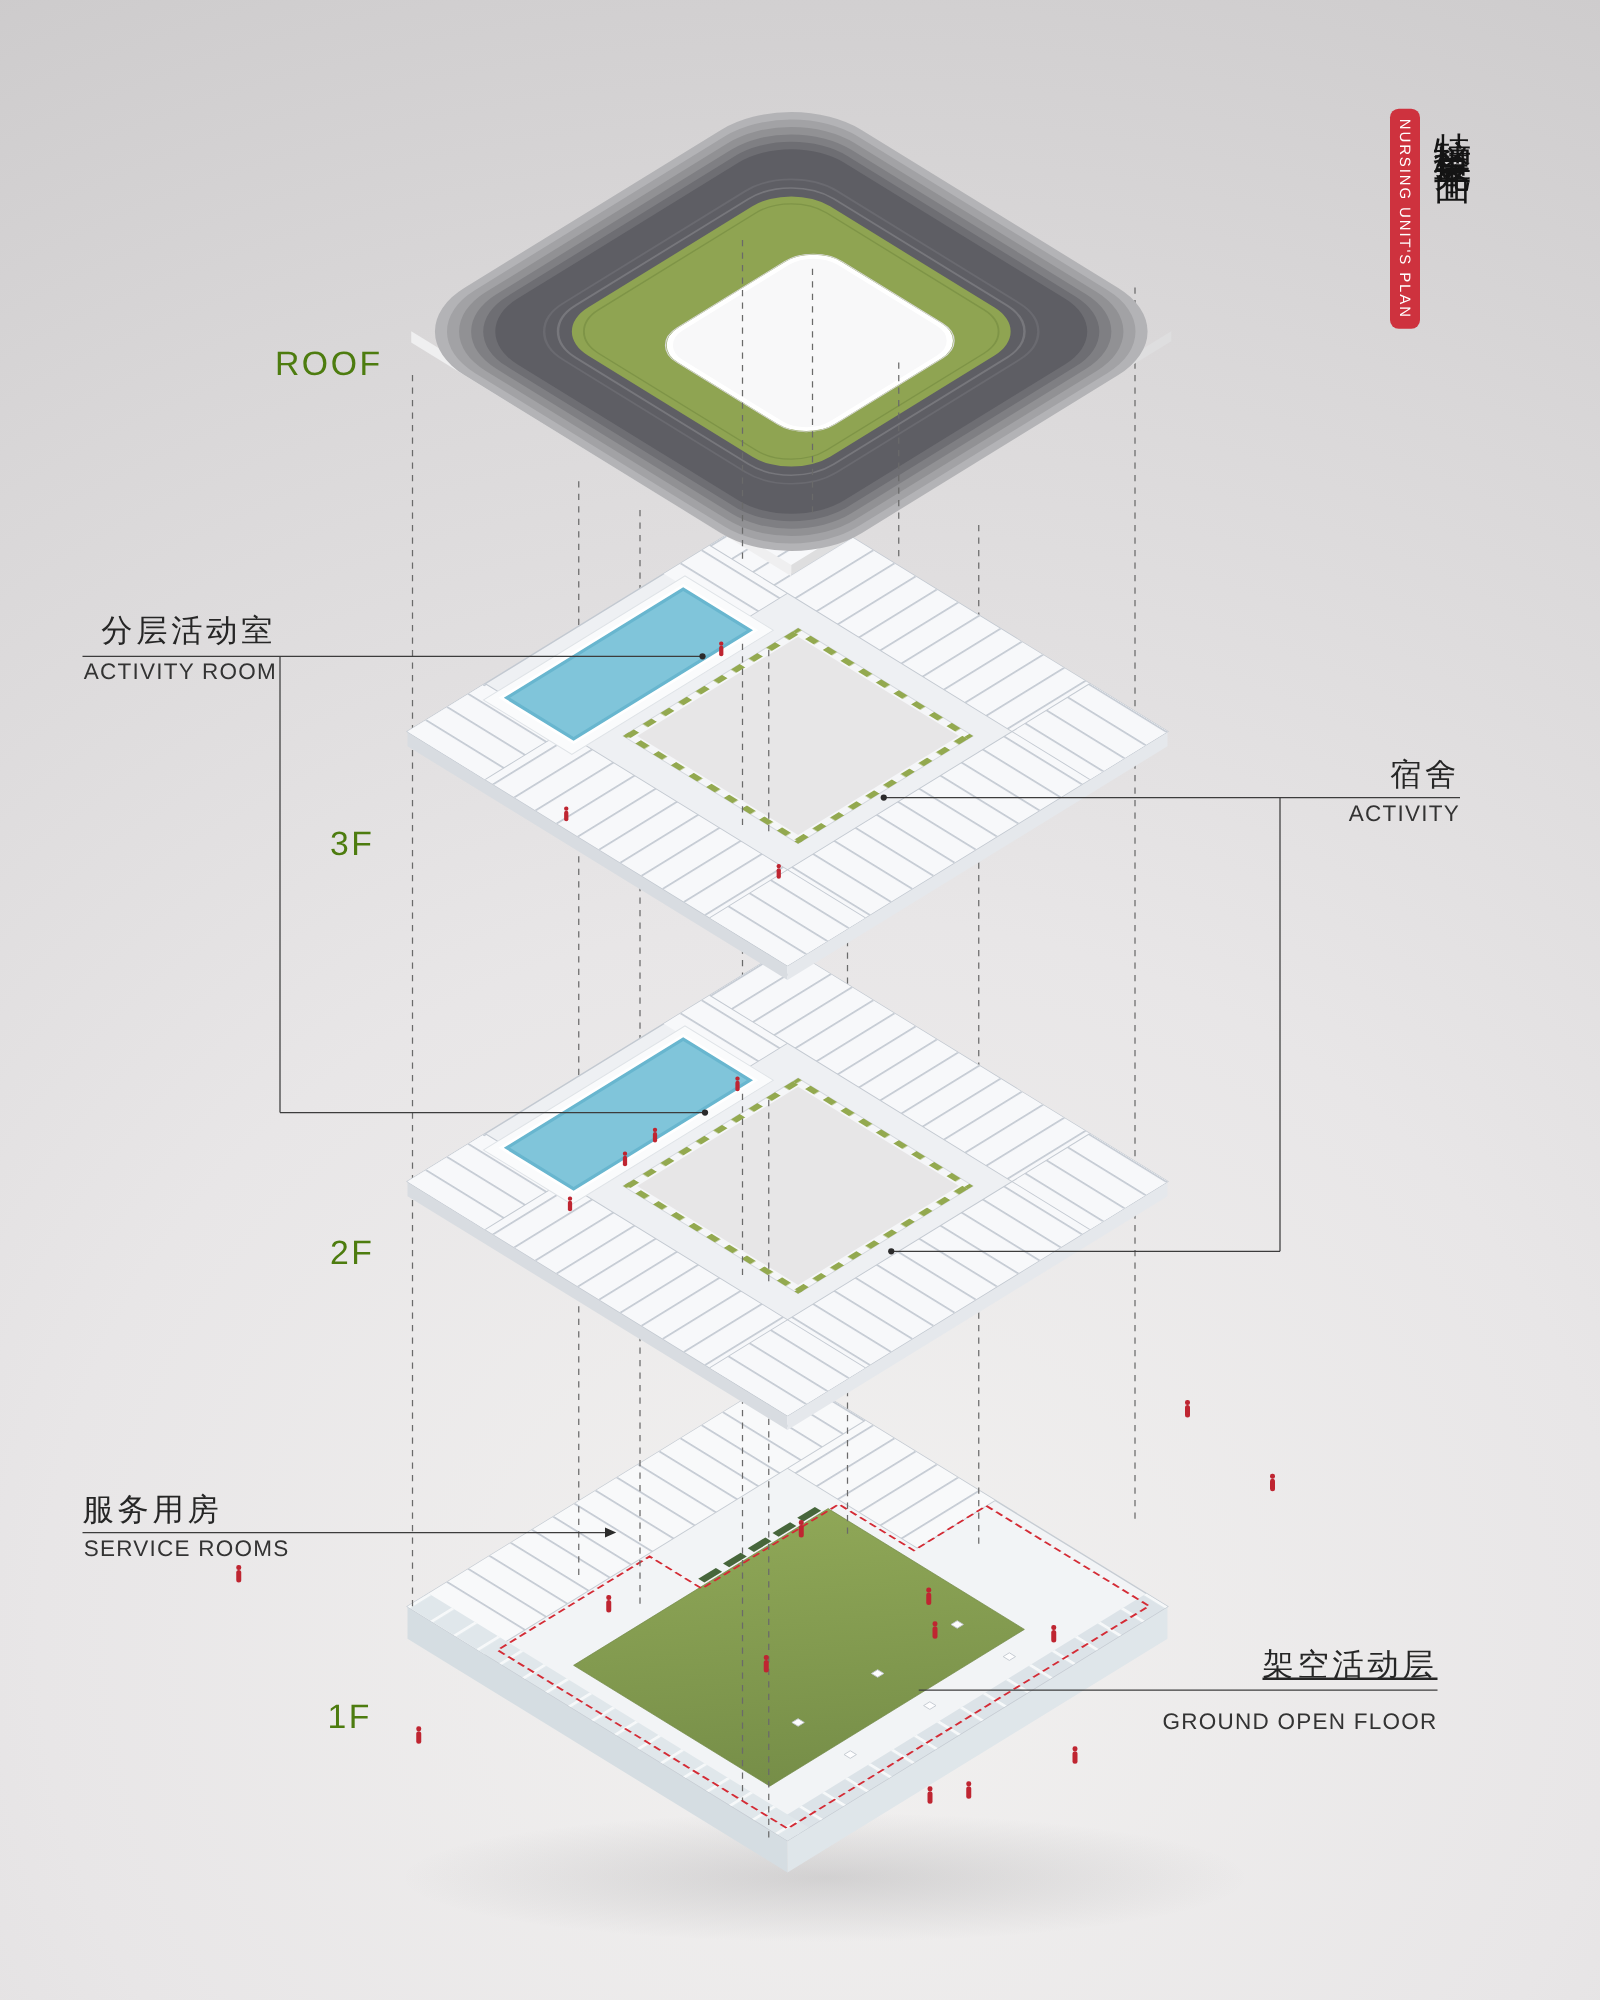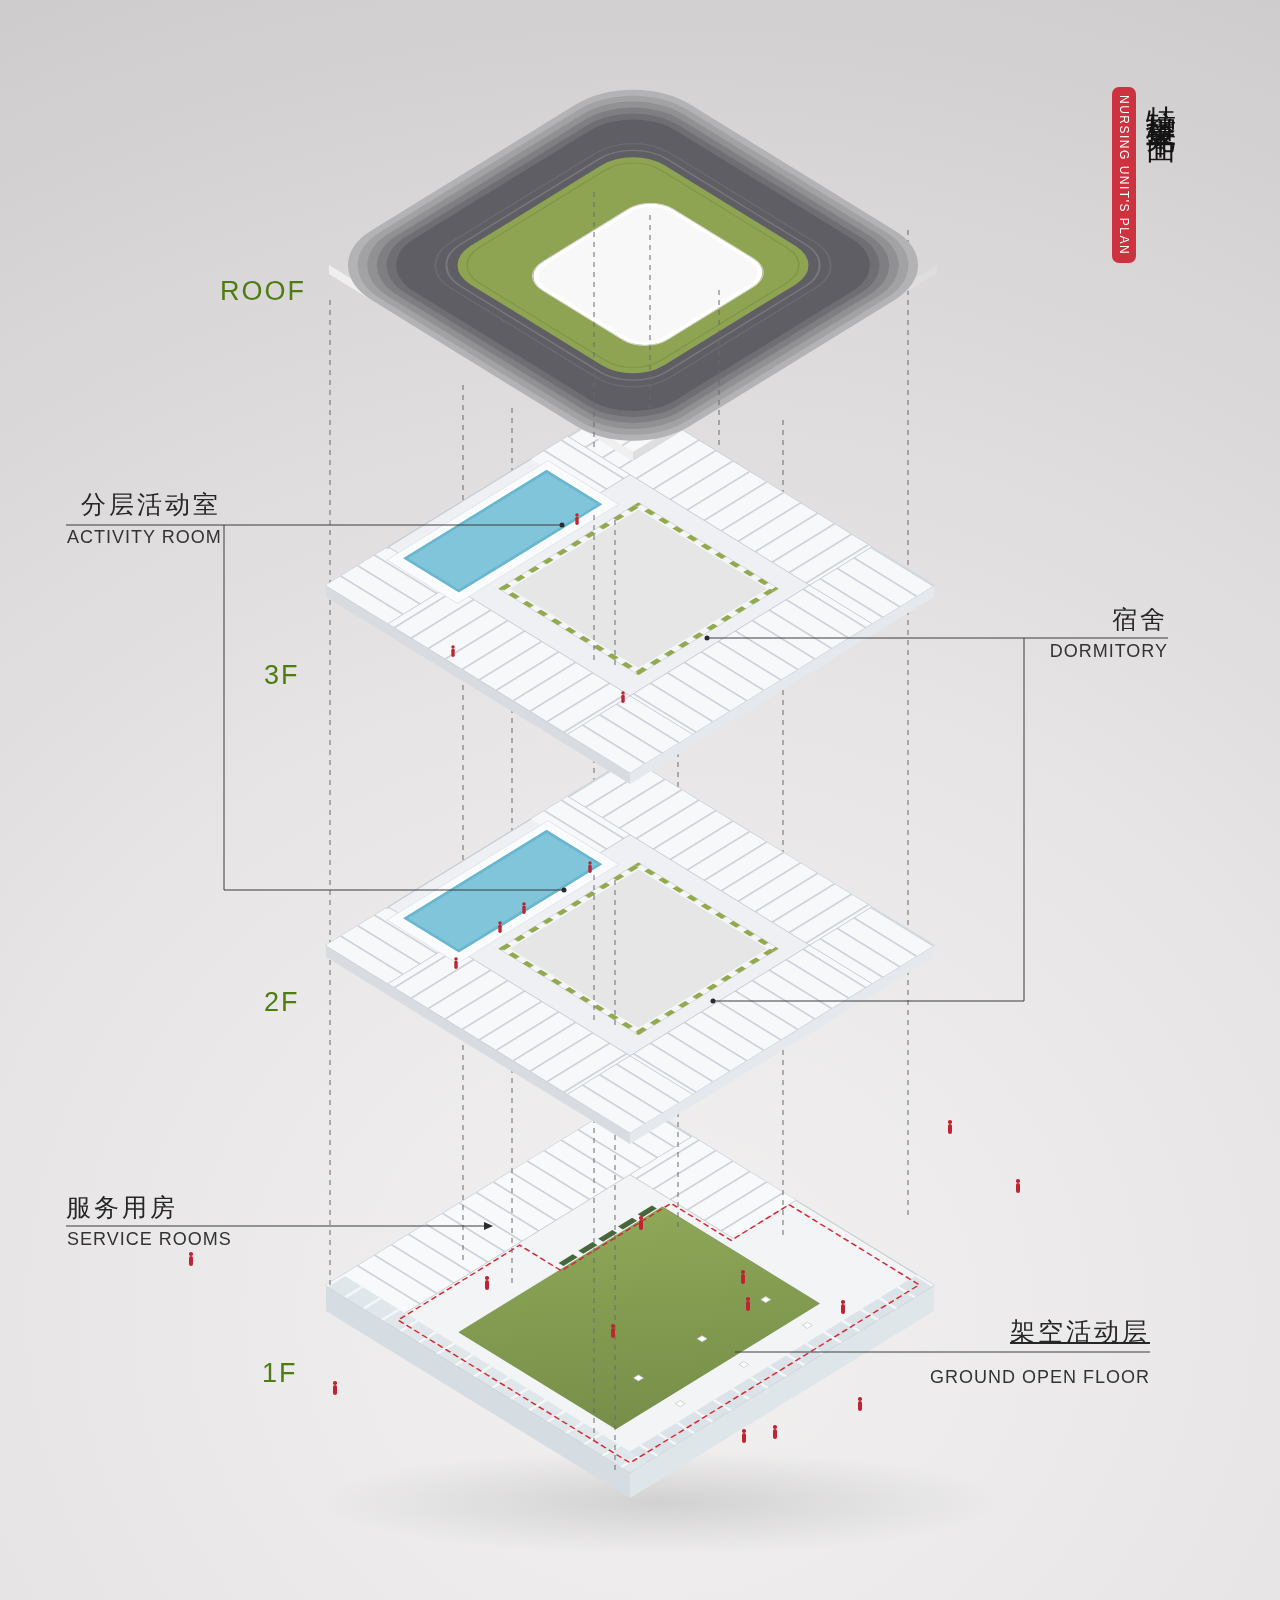--- a/index.html
+++ b/index.html
@@ -225,21 +225,21 @@
 
   <div class="floor-label" style="left:220px;top:276px;">ROOF</div>
   <div class="floor-label" style="left:264px;top:660px;">3F</div>
   <div class="floor-label" style="left:264px;top:987px;">2F</div>
   <div class="floor-label" style="left:262px;top:1358px;">1F</div>
 
   <div class="cn-label" style="left:66px;top:488px;margin-left:15px;">分层活动室</div>
   <div class="en-label" style="left:67px;top:527px;">ACTIVITY ROOM</div>
 
   <div class="cn-label right-align" style="right:112px;top:603px;">宿舍</div>
-  <div class="en-label right-align" style="right:112px;top:641px;">DORMITORY</div>
+  <div class="en-label right-align" style="right:112px;top:641px;">ACTIVITY</div>
 
   <div class="cn-label" style="left:66px;top:1191px;">服务用房</div>
   <div class="en-label" style="left:67px;top:1229px;">SERVICE ROOMS</div>
 
   <div class="cn-label right-align" style="right:130px;top:1315px;text-decoration:underline;">架空活动层</div>
   <div class="en-label right-align" style="right:130px;top:1355px;margin-top:12px;">GROUND OPEN FLOOR</div>
 
   <div class="badge">
     <span>NURSING UNIT'S PLAN</span>
   </div>

